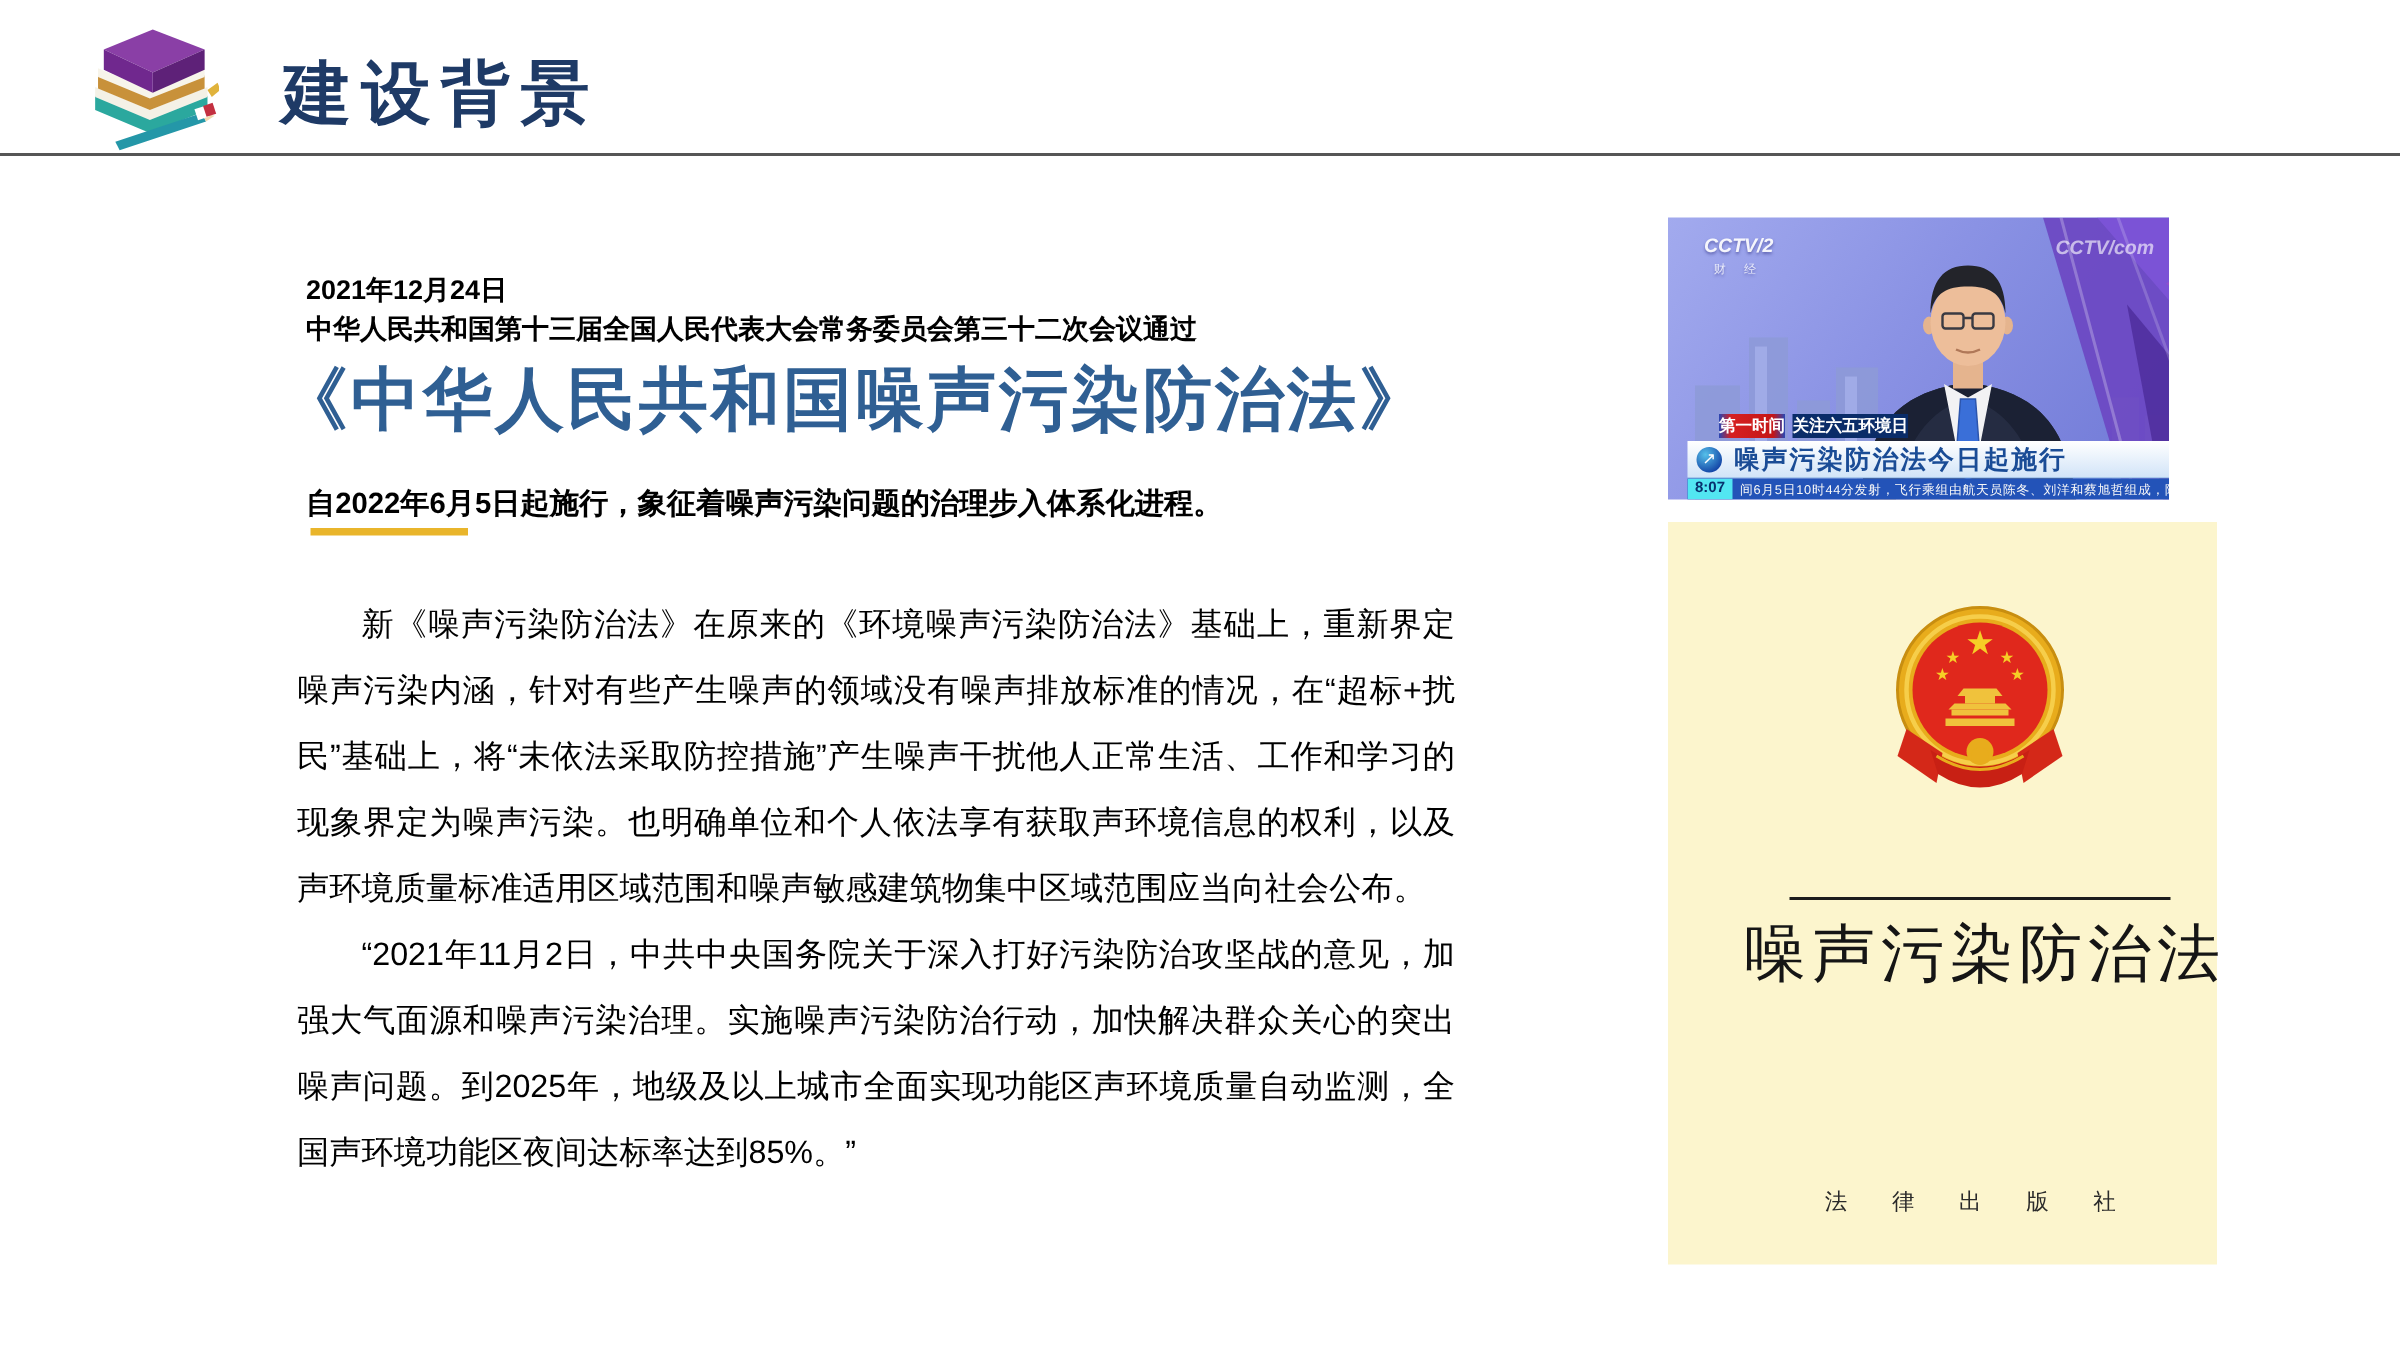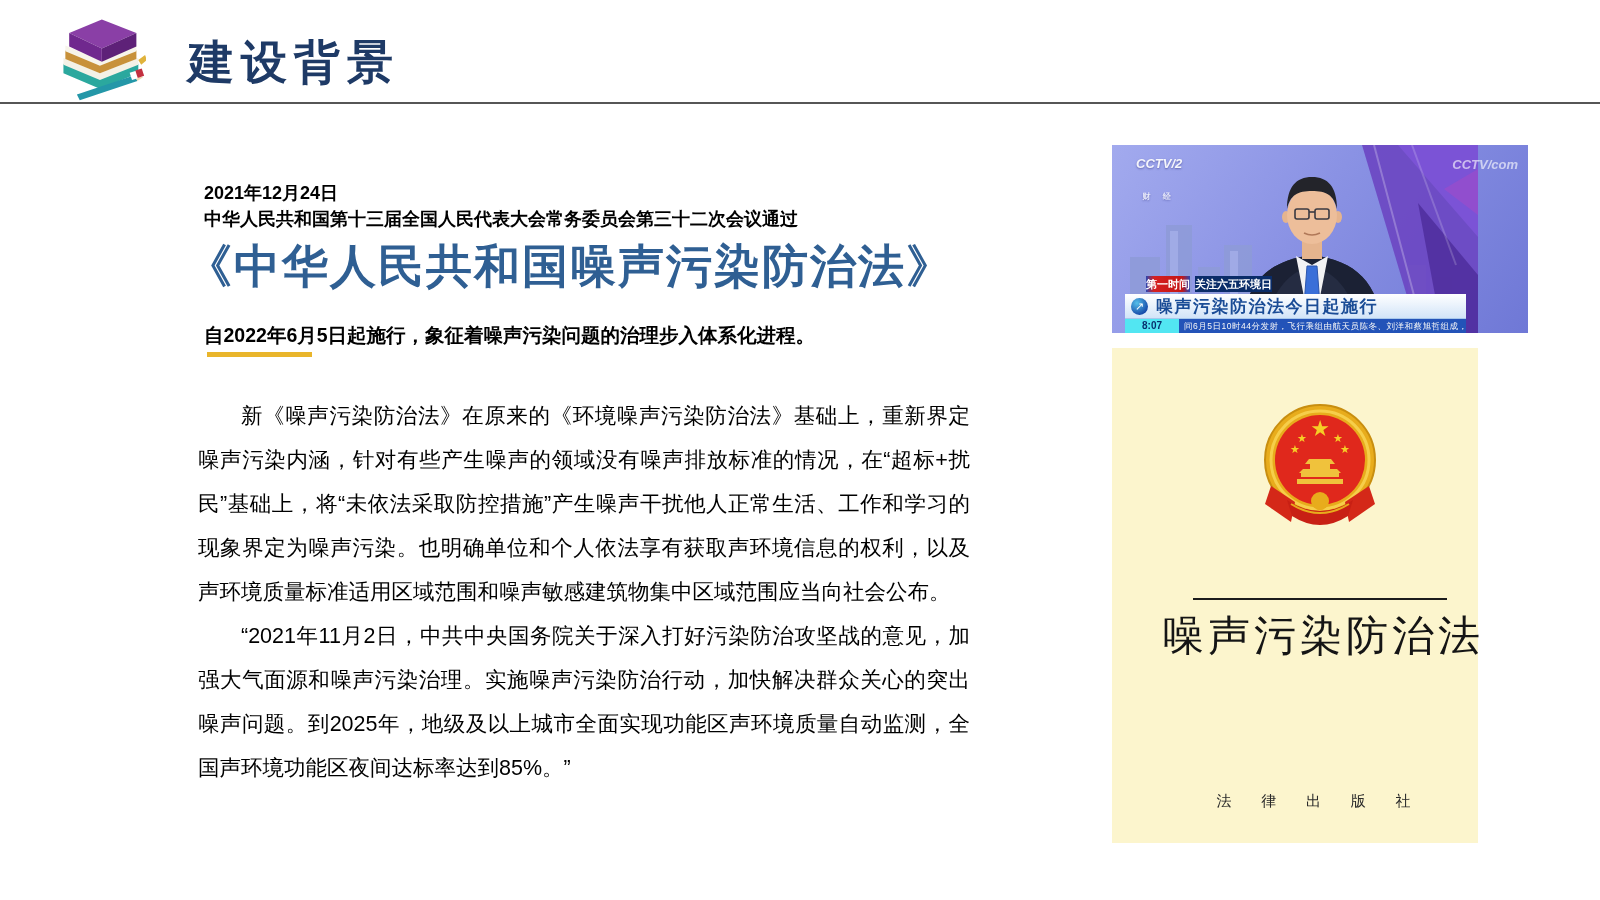--- a/index.html
+++ b/index.html
@@ -41,31 +41,31 @@
   .accent-underline { left: 207px; top: 352px; width: 105px; height: 5px; background: #E9B52B; }
   .body-text {
     left: 198px; top: 394px; width: 772px;
     font-size: 21.5px; color: #000;
     line-height: 44px; text-align: justify;
   }
   .body-text p { margin: 0; text-indent: 2em; }
 
   
   .news-frame {
-    left: 1112px; top: 145px; width: 416px; height: 188px;
+    left: 1112px; top: 145px; width: 334px; height: 188px;
     background: linear-gradient(125deg, #A2AAEE 0%, #8A92E4 45%, #6F78D6 100%);
     overflow: hidden;
   }
   .news-scene { left: 0; top: 0; width: 366px; height: 188px; }
   .cctv-logo {
     left: 24px; top: 12px; color: rgba(255,255,255,0.92);
     font-weight: bold; font-style: italic; font-size: 13px;
     text-align: center; line-height: 13px; text-shadow: 0 1px 2px rgba(40,40,120,.5);
   }
-  .cctv-logo .sub { font-style: normal; font-weight: bold; font-size: 8px; letter-spacing: 5px; margin-top: 20px; opacity: .85; }
+  .cctv-logo .sub { font-style: normal; font-weight: normal; font-size: 8px; letter-spacing: 5px; margin-top: 3px; opacity: .85; }
   .cctv-watermark {
     right: 10px; top: 12px; color: rgba(255,255,255,0.62);
     font-weight: bold; font-style: italic; font-size: 13px;
   }
   .badge-row { left: 34px; top: 131px; display: flex; gap: 5px; }
   .badge { font-size: 11px; font-weight: bold; color: #fff; line-height: 14px; padding: 1px 0; white-space: nowrap; }
   .badge-program { background: linear-gradient(90deg, #2846B4 0%, #D62020 18%, #C41616 82%, #2846B4 100%); }
   .badge-topic { background: #0A2C68; }
   .headline-bar {
     left: 13px; top: 149px; width: 341px; height: 25px;
@@ -77,21 +77,21 @@
     width: 17px; height: 17px; border-radius: 50%;
     background: radial-gradient(circle at 35% 30%, #55C0EA, #1548A8 75%);
     color: #fff; font-size: 11px; line-height: 17px; text-align: center;
     margin: 0 8px 0 6px; flex: 0 0 auto;
   }
   .headline-text { color: #1A4C96; font-size: 17px; font-weight: bold; letter-spacing: 1.5px; white-space: nowrap; }
   .ticker-bar {
     left: 13px; top: 174px; width: 341px; height: 14px;
     background: #2353B8; display: flex; overflow: hidden;
   }
-  .ticker-time { background: #52E6F2; color: #08306E; font-size: 10px; font-weight: bold; line-height: 14px; padding: 0 17px; flex: 0 0 auto; }
+  .ticker-time { background: #52E6F2; color: #08306E; font-size: 10px; font-weight: bold; line-height: 14px; padding: 0 5px; flex: 0 0 auto; }
   .ticker-text { color: #F8F8F8; font-size: 8.5px; line-height: 14px; white-space: nowrap; padding-left: 5px; letter-spacing: .5px; }
 
   
   .book-cover { left: 1112px; top: 348px; width: 366px; height: 495px; background: #FCF5CD; }
   .emblem { left: 143px; top: 52px; width: 130px; height: 134px; }
   .cover-center { left: 50px; width: 316px; text-align: center; font-family: "Liberation Serif", serif; color: #151515; }
   .cover-country { top: 196px; font-size: 34px; letter-spacing: 4px; white-space: nowrap; }
   .cover-divider { left: 81px; top: 250px; width: 254px; height: 2px; background: #1c1c1c; }
   .cover-law-title { top: 260px; font-size: 42px; letter-spacing: 4px; white-space: nowrap; }
   .cover-publisher { top: 444px; font-size: 15px; letter-spacing: 13px; color: #2A2A2A; white-space: nowrap; }

